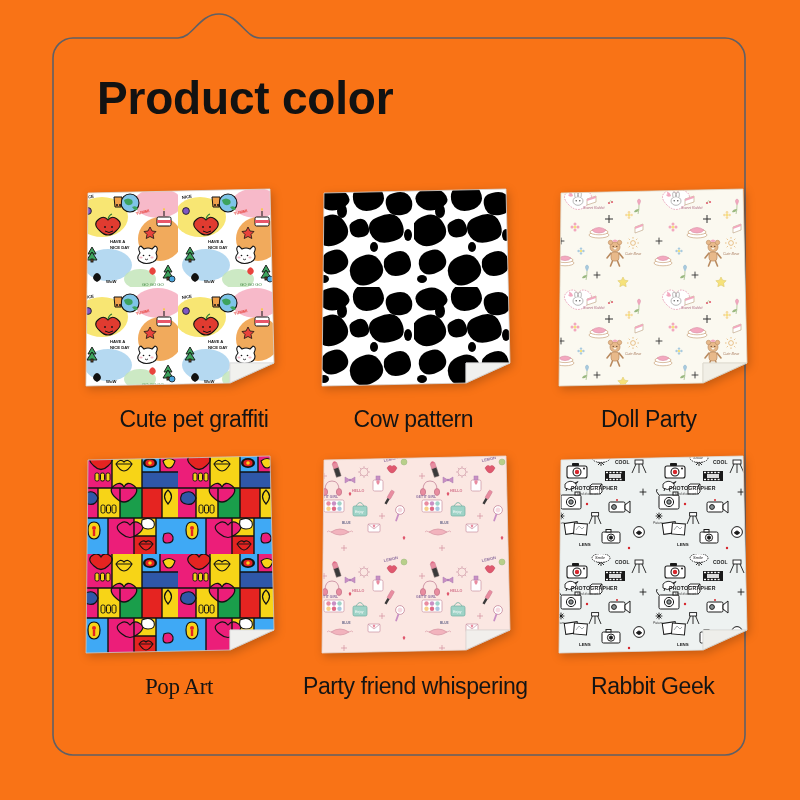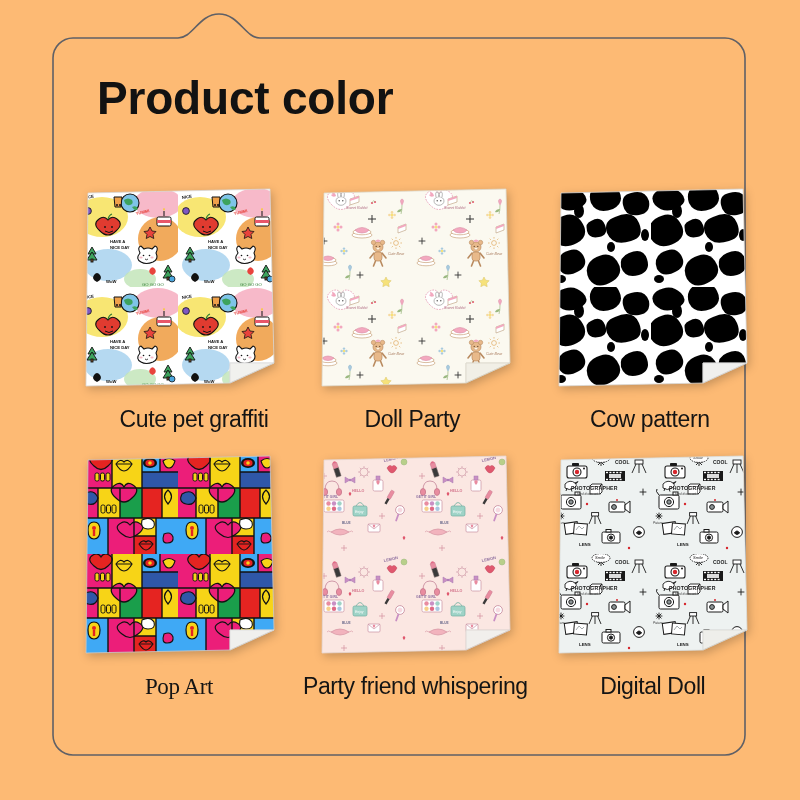--- a/index.html
+++ b/index.html
@@ -7,21 +7,21 @@
   html, body {
     margin: 0; padding: 0;
     width: 800px; height: 800px;
     background: #eeeeee;
     font-family: "Liberation Sans", sans-serif;
     overflow: hidden;
   }
   #page {
     position: relative;
     width: 800px; height: 800px;
-    background: #fdba74;
+    background: #f97316;
   }
 
   
   #card-frame {
     position: absolute;
     left: 53px; top: 38px;
     width: 692px; height: 717px;
     pointer-events: none;
   }
   #card-frame svg { display: block; width: 100%; height: 100%; overflow: visible; }
@@ -193,142 +193,20 @@
             <g clip-path="url(#clipA)">
               <rect x="0" y="0" width="196" height="202" fill="url(#patA)"></rect>
             </g>
             <path d="M8 6 L190 2 L194 176 L150 176 L150 196 L6 199 Z" fill="none" stroke="#d8d8d8" stroke-width="0.8"></path>
             <path d="M150 196 L150 176 L194 176 Z" fill="#f1f1ee" stroke="#dcdcdc" stroke-width="0.8"></path>
             <path d="M150 196 L194 176" stroke="#cfcfcf" stroke-width="0.6" fill="none"></path>
           </svg>
         </div>
       </div>
       <div class="swatch-label">Cute pet graffiti</div>
-    </div>
-
-    <div class="swatch-cell cell-1">
-      <div class="swatch-stage">
-        <div class="cloth-wrap">
-          <svg viewBox="0 0 196 202" aria-hidden="true">
-            <defs>
-              <clipPath id="clipB">
-                <path d="M8 6 L190 2 L194 176 L150 176 L150 196 L6 199 Z"></path>
-              </clipPath>
-              <pattern id="patB" width="98" height="100" patternUnits="userSpaceOnUse">
-                <rect width="98" height="100" fill="#fbf9f0"></rect>
-
-                <g transform="translate(16,18)">
-                  <path d="M0 0 q-9 -9 0 -14 q6 -3 9 3 q3 -6 9 -3 q9 5 0 14 q-9 9 -18 0 Z" fill="#fff" stroke="#e79ab4" stroke-width="0.9" stroke-dasharray="1.6 1.2"></path>
-                  <ellipse cx="9" cy="-4" rx="5" ry="4.3" fill="#fff" stroke="#9a9a9a" stroke-width="0.7"></ellipse>
-                  <path d="M6 -8 q-1 -5 1 -5 q2 0 1.5 4.6" fill="#fff" stroke="#9a9a9a" stroke-width="0.7"></path>
-                  <path d="M12 -8 q1 -5 -1 -5 q-2 0 -1.5 4.6" fill="#fff" stroke="#9a9a9a" stroke-width="0.7"></path>
-                  <circle cx="7.2" cy="-4.2" r="0.7" fill="#4a4a4a"></circle>
-                    <circle cx="10.8" cy="-4.2" r="0.7" fill="#4a4a4a"></circle>
-                  <path d="M4 -9 q-3 -3 -5 -1 q2 3 5 1 Z" fill="#f3a8bf"></path>
-                  <path d="M4 -9 q-1 -4 -4 -4 q0 4 4 4 Z" fill="#f3a8bf"></path>
-                </g>
-                <text x="30" y="22" font-size="3.6" fill="#b06a82" font-style="italic">Sweet Rabbit</text>
-
-                <g transform="translate(62,60)">
-                  <circle cx="0" cy="0" r="5" fill="#e8b98a" stroke="#b98a5e" stroke-width="0.7"></circle>
-                  <circle cx="-4.5" cy="-4.5" r="2.2" fill="#e8b98a" stroke="#b98a5e" stroke-width="0.6"></circle>
-                  <circle cx="4.5" cy="-4.5" r="2.2" fill="#e8b98a" stroke="#b98a5e" stroke-width="0.6"></circle>
-                  <circle cx="-1.8" cy="-0.6" r="0.6" fill="#5a3d28"></circle>
-                    <circle cx="1.8" cy="-0.6" r="0.6" fill="#5a3d28"></circle>
-                  <ellipse cx="0" cy="1.6" rx="1.8" ry="1.3" fill="#fff3e2" stroke="#b98a5e" stroke-width="0.4"></ellipse>
-                  <rect x="-4" y="5" width="8" height="9" rx="3" fill="#e8b98a" stroke="#b98a5e" stroke-width="0.7"></rect>
-                  <path d="M-4 6 l-4 5 M4 6 l4 5 M-2.5 14 l-2 5 M2.5 14 l2 5" stroke="#b98a5e" stroke-width="1.6" stroke-linecap="round"></path>
-                  <path d="M-3 -6 q3 -3 6 0 q-3 2 -6 0 Z" fill="#f3a8bf"></path>
-                </g>
-                <text x="72" y="68" font-size="3.6" fill="#a8785a" font-style="italic">Cute Bear</text>
-
-                <g transform="translate(46,44)">
-                  <ellipse cx="0" cy="4" rx="10" ry="3" fill="#fff" stroke="#c9a27a" stroke-width="0.7"></ellipse>
-                  <ellipse cx="0" cy="1" rx="9" ry="2.8" fill="#fff" stroke="#c9a27a" stroke-width="0.7"></ellipse>
-                  <path d="M-7 -1 q7 -5 14 0 q-2 3 -7 3 q-5 0 -7 -3 Z" fill="#f3a8bf" stroke="#d98fa5" stroke-width="0.6"></path>
-                </g>
-                <g transform="translate(12,72)">
-                  <ellipse cx="0" cy="4" rx="9" ry="2.8" fill="#fff" stroke="#c9a27a" stroke-width="0.7"></ellipse>
-                  <ellipse cx="0" cy="1" rx="8" ry="2.6" fill="#fff" stroke="#c9a27a" stroke-width="0.7"></ellipse>
-                  <path d="M-6 -1 q6 -4 12 0 q-2 2.6 -6 2.6 q-4 0 -6 -2.6 Z" fill="#f3a8bf" stroke="#d98fa5" stroke-width="0.6"></path>
-                </g>
-
-                <g transform="translate(34,12)">
-                  <path d="M0 0 l9 -3 l0 6 l-9 3 Z" fill="#fff" stroke="#b89a78" stroke-width="0.6"></path>
-                  <path d="M0 0 l9 -3 l0 2 l-9 3 Z" fill="#f3a8bf"></path>
-                </g>
-                <g transform="translate(82,40)">
-                  <path d="M0 0 l8 -3 l0 6 l-8 3 Z" fill="#fff" stroke="#b89a78" stroke-width="0.6"></path>
-                  <path d="M0 0 l8 -3 l0 2 l-8 3 Z" fill="#f3a8bf"></path>
-                </g>
-
-                <g transform="translate(86,18)">
-                  <path d="M0 0 q-3 -5 0 -6 q3 1 0 6 Z" fill="#f3a8bf" stroke="#d98fa5" stroke-width="0.5"></path>
-                  <path d="M0 0 q0 6 -1 9" stroke="#9ab87f" stroke-width="0.7" fill="none"></path>
-                  <path d="M0 4 q-4 0 -5 3 q4 1 5 -3 Z" fill="#9ab87f"></path>
-                </g>
-                <g transform="translate(34,84)">
-                  <path d="M0 0 q-3 -5 0 -6 q3 1 0 6 Z" fill="#a9cbe0" stroke="#87aec6" stroke-width="0.5"></path>
-                  <path d="M0 0 q0 6 -1 9" stroke="#9ab87f" stroke-width="0.7" fill="none"></path>
-                  <path d="M0 4 q-4 0 -5 3 q4 1 5 -3 Z" fill="#9ab87f"></path>
-                </g>
-
-                <g transform="translate(22,40)">
-                  <circle cx="0" cy="0" r="1.6" fill="#f6e27a"></circle>
-                  <g fill="#f3a8bf">
-                      <circle cx="0" cy="-3" r="1.5"></circle>
-                      <circle cx="3" cy="0" r="1.5"></circle>
-                      <circle cx="0" cy="3" r="1.5"></circle>
-                      <circle cx="-3" cy="0" r="1.5"></circle>
-                    </g>
-                </g>
-                <g transform="translate(76,28)">
-                  <circle cx="0" cy="0" r="1.4" fill="#f6e27a"></circle>
-                  <g fill="#f6d9a0">
-                      <circle cx="0" cy="-2.6" r="1.3"></circle>
-                      <circle cx="2.6" cy="0" r="1.3"></circle>
-                      <circle cx="0" cy="2.6" r="1.3"></circle>
-                      <circle cx="-2.6" cy="0" r="1.3"></circle>
-                    </g>
-                </g>
-                <g transform="translate(28,64)">
-                  <circle cx="0" cy="0" r="1.3" fill="#f6e27a"></circle>
-                  <g fill="#a9cbe0">
-                      <circle cx="0" cy="-2.4" r="1.2"></circle>
-                      <circle cx="2.4" cy="0" r="1.2"></circle>
-                      <circle cx="0" cy="2.4" r="1.2"></circle>
-                      <circle cx="-2.4" cy="0" r="1.2"></circle>
-                    </g>
-                </g>
-
-                <path d="M56 32 l0 -4 M56 32 l0 4 M56 32 l-4 0 M56 32 l4 0" stroke="#333" stroke-width="1"></path>
-                <path d="M8 54 l0 -3.4 M8 54 l0 3.4 M8 54 l-3.4 0 M8 54 l3.4 0" stroke="#333" stroke-width="0.9"></path>
-                <path d="M44 88 l0 -3.4 M44 88 l0 3.4 M44 88 l-3.4 0 M44 88 l3.4 0" stroke="#333" stroke-width="0.9"></path>
-                <g transform="translate(80,56)" stroke="#e0a95e" stroke-width="0.7" fill="none">
-                  <circle cx="0" cy="0" r="2.4"></circle>
-                  <path d="M0 -4.4 v-1.6 M0 4.4 v1.6 M-4.4 0 h-1.6 M4.4 0 h1.6 M-3.1 -3.1 l-1.2 -1.2 M3.1 3.1 l1.2 1.2 M3.1 -3.1 l1.2 -1.2 M-3.1 3.1 l-1.2 1.2"></path>
-                </g>
-                <path d="M70 90 l1.6 3.2 3.6 .5 -2.6 2.5 .6 3.5 -3.2 -1.7 -3.2 1.7 .6 -3.5 -2.6 -2.5 3.6 -.5 Z" fill="#f6e27a" stroke="#d9c263" stroke-width="0.5"></path>
-                <g transform="translate(56,16)">
-                    <circle cx="0" cy="0" r="1.1" fill="#e8576e"></circle>
-                    <circle cx="3" cy="-1" r="1.1" fill="#e8576e"></circle>
-                    <path d="M0 0 q1.5 -4 3 -1" stroke="#9ab87f" stroke-width="0.6" fill="none"></path>
-                  </g>
-              </pattern>
-            </defs>
-            <g clip-path="url(#clipB)">
-              <rect x="0" y="0" width="196" height="202" fill="url(#patB)"></rect>
-            </g>
-            <path d="M8 6 L190 2 L194 176 L150 176 L150 196 L6 199 Z" fill="none" stroke="#ddd9cd" stroke-width="0.8"></path>
-            <path d="M150 196 L150 176 L194 176 Z" fill="#f1efe6" stroke="#dcd8cc" stroke-width="0.8"></path>
-            <path d="M150 196 L194 176" stroke="#d2cec2" stroke-width="0.6" fill="none"></path>
-          </svg>
-        </div>
-      </div>
-      <div class="swatch-label">Doll Party</div>
     </div>
 
     <div class="swatch-cell cell-2">
       <div class="swatch-stage">
         <div class="cloth-wrap">
           <svg viewBox="0 0 196 202" aria-hidden="true">
             <defs>
               <clipPath id="clipC">
                 <path d="M8 6 L190 2 L194 176 L150 176 L150 196 L6 199 Z"></path>
               </clipPath>
@@ -356,20 +234,142 @@
             </g>
             <path d="M8 6 L190 2 L194 176 L150 176 L150 196 L6 199 Z" fill="none" stroke="#d8d8d8" stroke-width="0.8"></path>
             <path d="M150 196 L150 176 L194 176 Z" fill="#f0f0ee" stroke="#dcdcdc" stroke-width="0.8"></path>
             <path d="M150 196 L194 176" stroke="#cfcfcf" stroke-width="0.6" fill="none"></path>
           </svg>
         </div>
       </div>
       <div class="swatch-label">Cow pattern</div>
     </div>
 
+    <div class="swatch-cell cell-1">
+      <div class="swatch-stage">
+        <div class="cloth-wrap">
+          <svg viewBox="0 0 196 202" aria-hidden="true">
+            <defs>
+              <clipPath id="clipB">
+                <path d="M8 6 L190 2 L194 176 L150 176 L150 196 L6 199 Z"></path>
+              </clipPath>
+              <pattern id="patB" width="98" height="100" patternUnits="userSpaceOnUse">
+                <rect width="98" height="100" fill="#fbf9f0"></rect>
+
+                <g transform="translate(16,18)">
+                  <path d="M0 0 q-9 -9 0 -14 q6 -3 9 3 q3 -6 9 -3 q9 5 0 14 q-9 9 -18 0 Z" fill="#fff" stroke="#e79ab4" stroke-width="0.9" stroke-dasharray="1.6 1.2"></path>
+                  <ellipse cx="9" cy="-4" rx="5" ry="4.3" fill="#fff" stroke="#9a9a9a" stroke-width="0.7"></ellipse>
+                  <path d="M6 -8 q-1 -5 1 -5 q2 0 1.5 4.6" fill="#fff" stroke="#9a9a9a" stroke-width="0.7"></path>
+                  <path d="M12 -8 q1 -5 -1 -5 q-2 0 -1.5 4.6" fill="#fff" stroke="#9a9a9a" stroke-width="0.7"></path>
+                  <circle cx="7.2" cy="-4.2" r="0.7" fill="#4a4a4a"></circle>
+                    <circle cx="10.8" cy="-4.2" r="0.7" fill="#4a4a4a"></circle>
+                  <path d="M4 -9 q-3 -3 -5 -1 q2 3 5 1 Z" fill="#f3a8bf"></path>
+                  <path d="M4 -9 q-1 -4 -4 -4 q0 4 4 4 Z" fill="#f3a8bf"></path>
+                </g>
+                <text x="30" y="22" font-size="3.6" fill="#b06a82" font-style="italic">Sweet Rabbit</text>
+
+                <g transform="translate(62,60)">
+                  <circle cx="0" cy="0" r="5" fill="#e8b98a" stroke="#b98a5e" stroke-width="0.7"></circle>
+                  <circle cx="-4.5" cy="-4.5" r="2.2" fill="#e8b98a" stroke="#b98a5e" stroke-width="0.6"></circle>
+                  <circle cx="4.5" cy="-4.5" r="2.2" fill="#e8b98a" stroke="#b98a5e" stroke-width="0.6"></circle>
+                  <circle cx="-1.8" cy="-0.6" r="0.6" fill="#5a3d28"></circle>
+                    <circle cx="1.8" cy="-0.6" r="0.6" fill="#5a3d28"></circle>
+                  <ellipse cx="0" cy="1.6" rx="1.8" ry="1.3" fill="#fff3e2" stroke="#b98a5e" stroke-width="0.4"></ellipse>
+                  <rect x="-4" y="5" width="8" height="9" rx="3" fill="#e8b98a" stroke="#b98a5e" stroke-width="0.7"></rect>
+                  <path d="M-4 6 l-4 5 M4 6 l4 5 M-2.5 14 l-2 5 M2.5 14 l2 5" stroke="#b98a5e" stroke-width="1.6" stroke-linecap="round"></path>
+                  <path d="M-3 -6 q3 -3 6 0 q-3 2 -6 0 Z" fill="#f3a8bf"></path>
+                </g>
+                <text x="72" y="68" font-size="3.6" fill="#a8785a" font-style="italic">Cute Bear</text>
+
+                <g transform="translate(46,44)">
+                  <ellipse cx="0" cy="4" rx="10" ry="3" fill="#fff" stroke="#c9a27a" stroke-width="0.7"></ellipse>
+                  <ellipse cx="0" cy="1" rx="9" ry="2.8" fill="#fff" stroke="#c9a27a" stroke-width="0.7"></ellipse>
+                  <path d="M-7 -1 q7 -5 14 0 q-2 3 -7 3 q-5 0 -7 -3 Z" fill="#f3a8bf" stroke="#d98fa5" stroke-width="0.6"></path>
+                </g>
+                <g transform="translate(12,72)">
+                  <ellipse cx="0" cy="4" rx="9" ry="2.8" fill="#fff" stroke="#c9a27a" stroke-width="0.7"></ellipse>
+                  <ellipse cx="0" cy="1" rx="8" ry="2.6" fill="#fff" stroke="#c9a27a" stroke-width="0.7"></ellipse>
+                  <path d="M-6 -1 q6 -4 12 0 q-2 2.6 -6 2.6 q-4 0 -6 -2.6 Z" fill="#f3a8bf" stroke="#d98fa5" stroke-width="0.6"></path>
+                </g>
+
+                <g transform="translate(34,12)">
+                  <path d="M0 0 l9 -3 l0 6 l-9 3 Z" fill="#fff" stroke="#b89a78" stroke-width="0.6"></path>
+                  <path d="M0 0 l9 -3 l0 2 l-9 3 Z" fill="#f3a8bf"></path>
+                </g>
+                <g transform="translate(82,40)">
+                  <path d="M0 0 l8 -3 l0 6 l-8 3 Z" fill="#fff" stroke="#b89a78" stroke-width="0.6"></path>
+                  <path d="M0 0 l8 -3 l0 2 l-8 3 Z" fill="#f3a8bf"></path>
+                </g>
+
+                <g transform="translate(86,18)">
+                  <path d="M0 0 q-3 -5 0 -6 q3 1 0 6 Z" fill="#f3a8bf" stroke="#d98fa5" stroke-width="0.5"></path>
+                  <path d="M0 0 q0 6 -1 9" stroke="#9ab87f" stroke-width="0.7" fill="none"></path>
+                  <path d="M0 4 q-4 0 -5 3 q4 1 5 -3 Z" fill="#9ab87f"></path>
+                </g>
+                <g transform="translate(34,84)">
+                  <path d="M0 0 q-3 -5 0 -6 q3 1 0 6 Z" fill="#a9cbe0" stroke="#87aec6" stroke-width="0.5"></path>
+                  <path d="M0 0 q0 6 -1 9" stroke="#9ab87f" stroke-width="0.7" fill="none"></path>
+                  <path d="M0 4 q-4 0 -5 3 q4 1 5 -3 Z" fill="#9ab87f"></path>
+                </g>
+
+                <g transform="translate(22,40)">
+                  <circle cx="0" cy="0" r="1.6" fill="#f6e27a"></circle>
+                  <g fill="#f3a8bf">
+                      <circle cx="0" cy="-3" r="1.5"></circle>
+                      <circle cx="3" cy="0" r="1.5"></circle>
+                      <circle cx="0" cy="3" r="1.5"></circle>
+                      <circle cx="-3" cy="0" r="1.5"></circle>
+                    </g>
+                </g>
+                <g transform="translate(76,28)">
+                  <circle cx="0" cy="0" r="1.4" fill="#f6e27a"></circle>
+                  <g fill="#f6d9a0">
+                      <circle cx="0" cy="-2.6" r="1.3"></circle>
+                      <circle cx="2.6" cy="0" r="1.3"></circle>
+                      <circle cx="0" cy="2.6" r="1.3"></circle>
+                      <circle cx="-2.6" cy="0" r="1.3"></circle>
+                    </g>
+                </g>
+                <g transform="translate(28,64)">
+                  <circle cx="0" cy="0" r="1.3" fill="#f6e27a"></circle>
+                  <g fill="#a9cbe0">
+                      <circle cx="0" cy="-2.4" r="1.2"></circle>
+                      <circle cx="2.4" cy="0" r="1.2"></circle>
+                      <circle cx="0" cy="2.4" r="1.2"></circle>
+                      <circle cx="-2.4" cy="0" r="1.2"></circle>
+                    </g>
+                </g>
+
+                <path d="M56 32 l0 -4 M56 32 l0 4 M56 32 l-4 0 M56 32 l4 0" stroke="#333" stroke-width="1"></path>
+                <path d="M8 54 l0 -3.4 M8 54 l0 3.4 M8 54 l-3.4 0 M8 54 l3.4 0" stroke="#333" stroke-width="0.9"></path>
+                <path d="M44 88 l0 -3.4 M44 88 l0 3.4 M44 88 l-3.4 0 M44 88 l3.4 0" stroke="#333" stroke-width="0.9"></path>
+                <g transform="translate(80,56)" stroke="#e0a95e" stroke-width="0.7" fill="none">
+                  <circle cx="0" cy="0" r="2.4"></circle>
+                  <path d="M0 -4.4 v-1.6 M0 4.4 v1.6 M-4.4 0 h-1.6 M4.4 0 h1.6 M-3.1 -3.1 l-1.2 -1.2 M3.1 3.1 l1.2 1.2 M3.1 -3.1 l1.2 -1.2 M-3.1 3.1 l-1.2 1.2"></path>
+                </g>
+                <path d="M70 90 l1.6 3.2 3.6 .5 -2.6 2.5 .6 3.5 -3.2 -1.7 -3.2 1.7 .6 -3.5 -2.6 -2.5 3.6 -.5 Z" fill="#f6e27a" stroke="#d9c263" stroke-width="0.5"></path>
+                <g transform="translate(56,16)">
+                    <circle cx="0" cy="0" r="1.1" fill="#e8576e"></circle>
+                    <circle cx="3" cy="-1" r="1.1" fill="#e8576e"></circle>
+                    <path d="M0 0 q1.5 -4 3 -1" stroke="#9ab87f" stroke-width="0.6" fill="none"></path>
+                  </g>
+              </pattern>
+            </defs>
+            <g clip-path="url(#clipB)">
+              <rect x="0" y="0" width="196" height="202" fill="url(#patB)"></rect>
+            </g>
+            <path d="M8 6 L190 2 L194 176 L150 176 L150 196 L6 199 Z" fill="none" stroke="#ddd9cd" stroke-width="0.8"></path>
+            <path d="M150 196 L150 176 L194 176 Z" fill="#f1efe6" stroke="#dcd8cc" stroke-width="0.8"></path>
+            <path d="M150 196 L194 176" stroke="#d2cec2" stroke-width="0.6" fill="none"></path>
+          </svg>
+        </div>
+      </div>
+      <div class="swatch-label">Doll Party</div>
+    </div>
+
     <div class="swatch-cell cell-3">
       <div class="swatch-stage">
         <div class="cloth-wrap">
           <svg viewBox="0 0 196 202" aria-hidden="true">
             <defs>
               <clipPath id="clipD">
                 <path d="M8 6 L190 2 L194 176 L150 176 L150 196 L6 199 Z"></path>
               </clipPath>
               <pattern id="patD" width="98" height="100" patternUnits="userSpaceOnUse">
                 <rect width="98" height="100" fill="#ec1e79"></rect>
@@ -670,17 +670,17 @@
             </defs>
             <g clip-path="url(#clipF)">
               <rect x="0" y="0" width="196" height="202" fill="url(#patF)"></rect>
             </g>
             <path d="M8 6 L190 2 L194 176 L150 176 L150 196 L6 199 Z" fill="none" stroke="#dadede" stroke-width="0.8"></path>
             <path d="M150 196 L150 176 L194 176 Z" fill="#eeeeea" stroke="#d9d9d5" stroke-width="0.8"></path>
             <path d="M150 196 L194 176" stroke="#cfcfcb" stroke-width="0.6" fill="none"></path>
           </svg>
         </div>
       </div>
-      <div class="swatch-label">Digital Doll</div>
+      <div class="swatch-label">Rabbit Geek</div>
     </div>
 
   </div>
 </div>
 
 </body></html>

